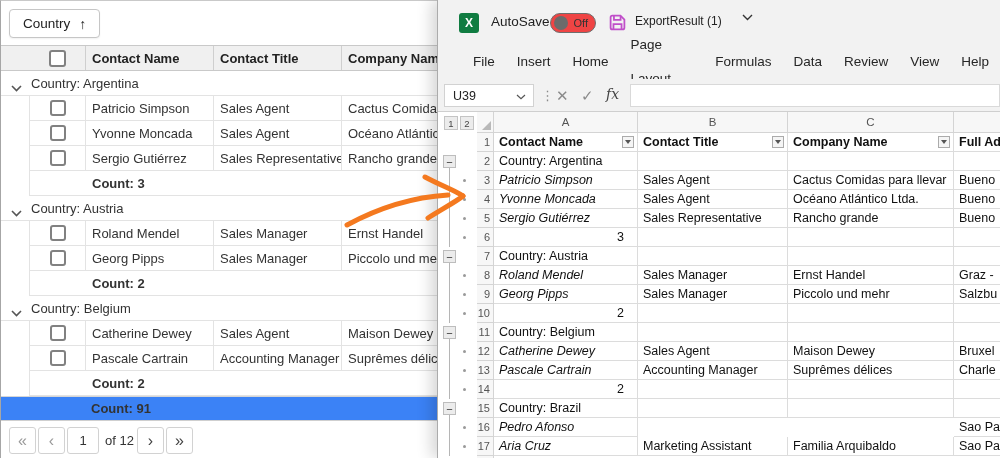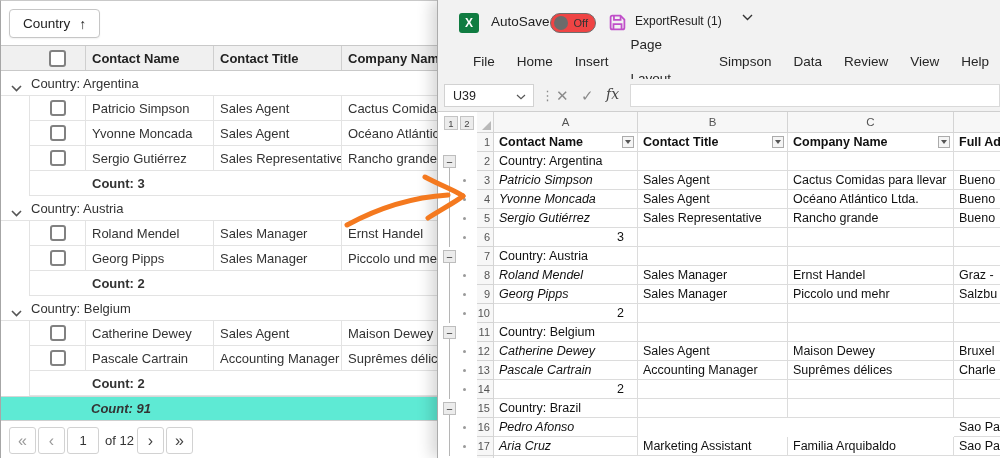--- a/index.html
+++ b/index.html
@@ -32,23 +32,23 @@
   .lg-row .c { position: absolute; top: 0; height: 100%; display: flex; align-items: center; padding-left: 6px;
                border-bottom: 1px solid #e3e3e3; border-right: 1px solid #e3e3e3; white-space: nowrap; overflow: hidden; }
   .c.c-chk { left: 28px; width: 57px; justify-content: center; padding-left: 0; border-left: 1px solid #e3e3e3; }
   .c.c-chk .cb { width: 16px; height: 16px; }
   .c.c-name { left: 85px; width: 128px; }
   .c.c-title { left: 213px; width: 128px; }
   .c.c-comp { left: 341px; width: 219px; border-right: none; }
   .lg-count { position: relative; height: 25px; }
   .lg-count .inner { margin-left: 28px; height: 100%; border-left: 1px solid #e3e3e3; border-bottom: 1px solid #e3e3e3;
                      display: flex; align-items: center; padding-left: 62px; font-weight: bold; }
-  .lg-total { position: absolute; left: 0; top: 395px; width: 100%; height: 25px; background: #5eead4;
+  .lg-total { position: absolute; left: 0; top: 395px; width: 100%; height: 25px; background: #3b82f6;
               border-top: 1px solid #d6d6d6; border-bottom: 1px solid #cfcfcf; display: flex; align-items: center;
-              padding-left: 90px; font-weight: bold; font-style: italic; }
+              padding-left: 90px; font-weight: bold; }
   .lg-pager { position: absolute; left: 0; top: 420px; width: 100%; height: 38px; background: #fff; }
   .pg-btn { position: absolute; top: 6px; width: 27px; height: 27px; border: 1px solid #d2d2d2; border-radius: 3px;
             background: #fff; display: flex; align-items: center; justify-content: center; font-size: 16px; cursor: pointer; }
   .pg-btn.dis { color: #9a9a9a; }
   .pg-btn.en { color: #444; }
   .pg-first { left: 8px; } .pg-prev { left: 37px; } .pg-next { left: 136px; } .pg-last { left: 165px; }
   .pg-input { position: absolute; left: 66px; top: 6px; width: 32px; height: 27px; border: 1px solid #d2d2d2;
               border-radius: 3px; text-align: center; font-size: 13px; color: #333; font-family: inherit; }
   .pg-of { position: absolute; left: 104px; top: 12px; font-size: 13px; color: #333; }
 
@@ -251,24 +251,24 @@
       <span class="xl-fname">
         <span>ExportResult (1)</span>
         <svg width="11" height="7" viewBox="0 0 11 7">
             <polyline points="1,1 5.5,5.5 10,1" fill="none" stroke="#333" stroke-width="1.4"></polyline>
           </svg>
       </span>
     </div>
 
     <div class="xl-tabs" id="ribbon-tabs">
         <span class="xl-tab">File</span>
+        <span class="xl-tab">Insert</span>
         <span class="xl-tab">Home</span>
-        <span class="xl-tab">Insert</span>
         <span class="xl-tab">Page Layout</span>
-        <span class="xl-tab">Simpson</span>
+        <span class="xl-tab">Formulas</span>
         <span class="xl-tab">Data</span>
         <span class="xl-tab">Review</span>
         <span class="xl-tab">View</span>
         <span class="xl-tab">Help</span>
       </div>
 
     <div class="xl-formula">
       <div class="xl-namebox">
         <span>U39</span>
         <svg class="nb-chev" width="10" height="6" viewBox="0 0 10 6">

